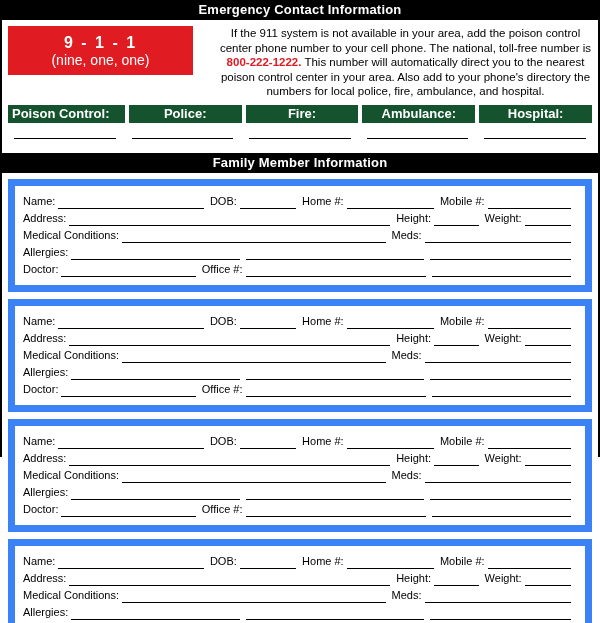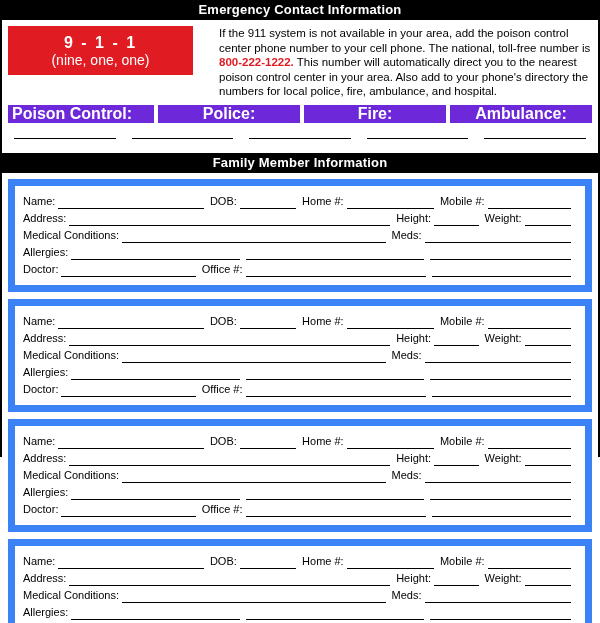--- a/index.html
+++ b/index.html
@@ -63,37 +63,37 @@
     font-size: 12px;
     font-weight: bold;
     line-height: 16px;
     margin-top: 2px;
   }
   .blurb {
     font-size: 11.5px;
     line-height: 14.5px;
     padding-left: 26px;
     padding-top: 0px;
-    text-align: left;
+    text-align: center;
   }
   .blurb .hot {
     color: #e01b22;
     font-weight: bold;
   }
   
   .labels-row {
     display: flex;
     padding: 4px 6px 0 6px;
     gap: 4px;
   }
   .lbl {
-    background: #6d28d9;
+    background: #14532d;
     color: #ffffff;
     font-weight: bold;
-    font-size: 16px;
+    font-size: 13px;
     line-height: 15px;
     padding: 1px 0 2px 0;
     text-align: center;
     flex: 1 1 0;
   }
   .lbl.first { text-align: left; padding-left: 4px; }
   .lines-row {
     display: flex;
     padding: 14px 6px 0 6px;
     gap: 4px;
@@ -162,20 +162,21 @@
     <div class="blurb">
       <span>If the 911 system is not available in your area, add the poison control center phone number to your cell phone. The national, toll-free number is </span><span class="hot">800-222-1222.</span><span> This number will automatically direct you to the nearest poison control center in your area. Also add to your phone's directory the numbers for local police, fire, ambulance, and hospital.</span>
     </div>
   </div>
 
   <div class="labels-row">
     <div class="lbl first">Poison Control:</div>
     <div class="lbl">Police:</div>
     <div class="lbl">Fire:</div>
     <div class="lbl">Ambulance:</div>
+    <div class="lbl">Hospital:</div>
   </div>
 
   <div class="lines-row">
     <div class="wline"></div>
     <div class="wline"></div>
     <div class="wline"></div>
     <div class="wline"></div>
     <div class="wline"></div>
   </div>
 

